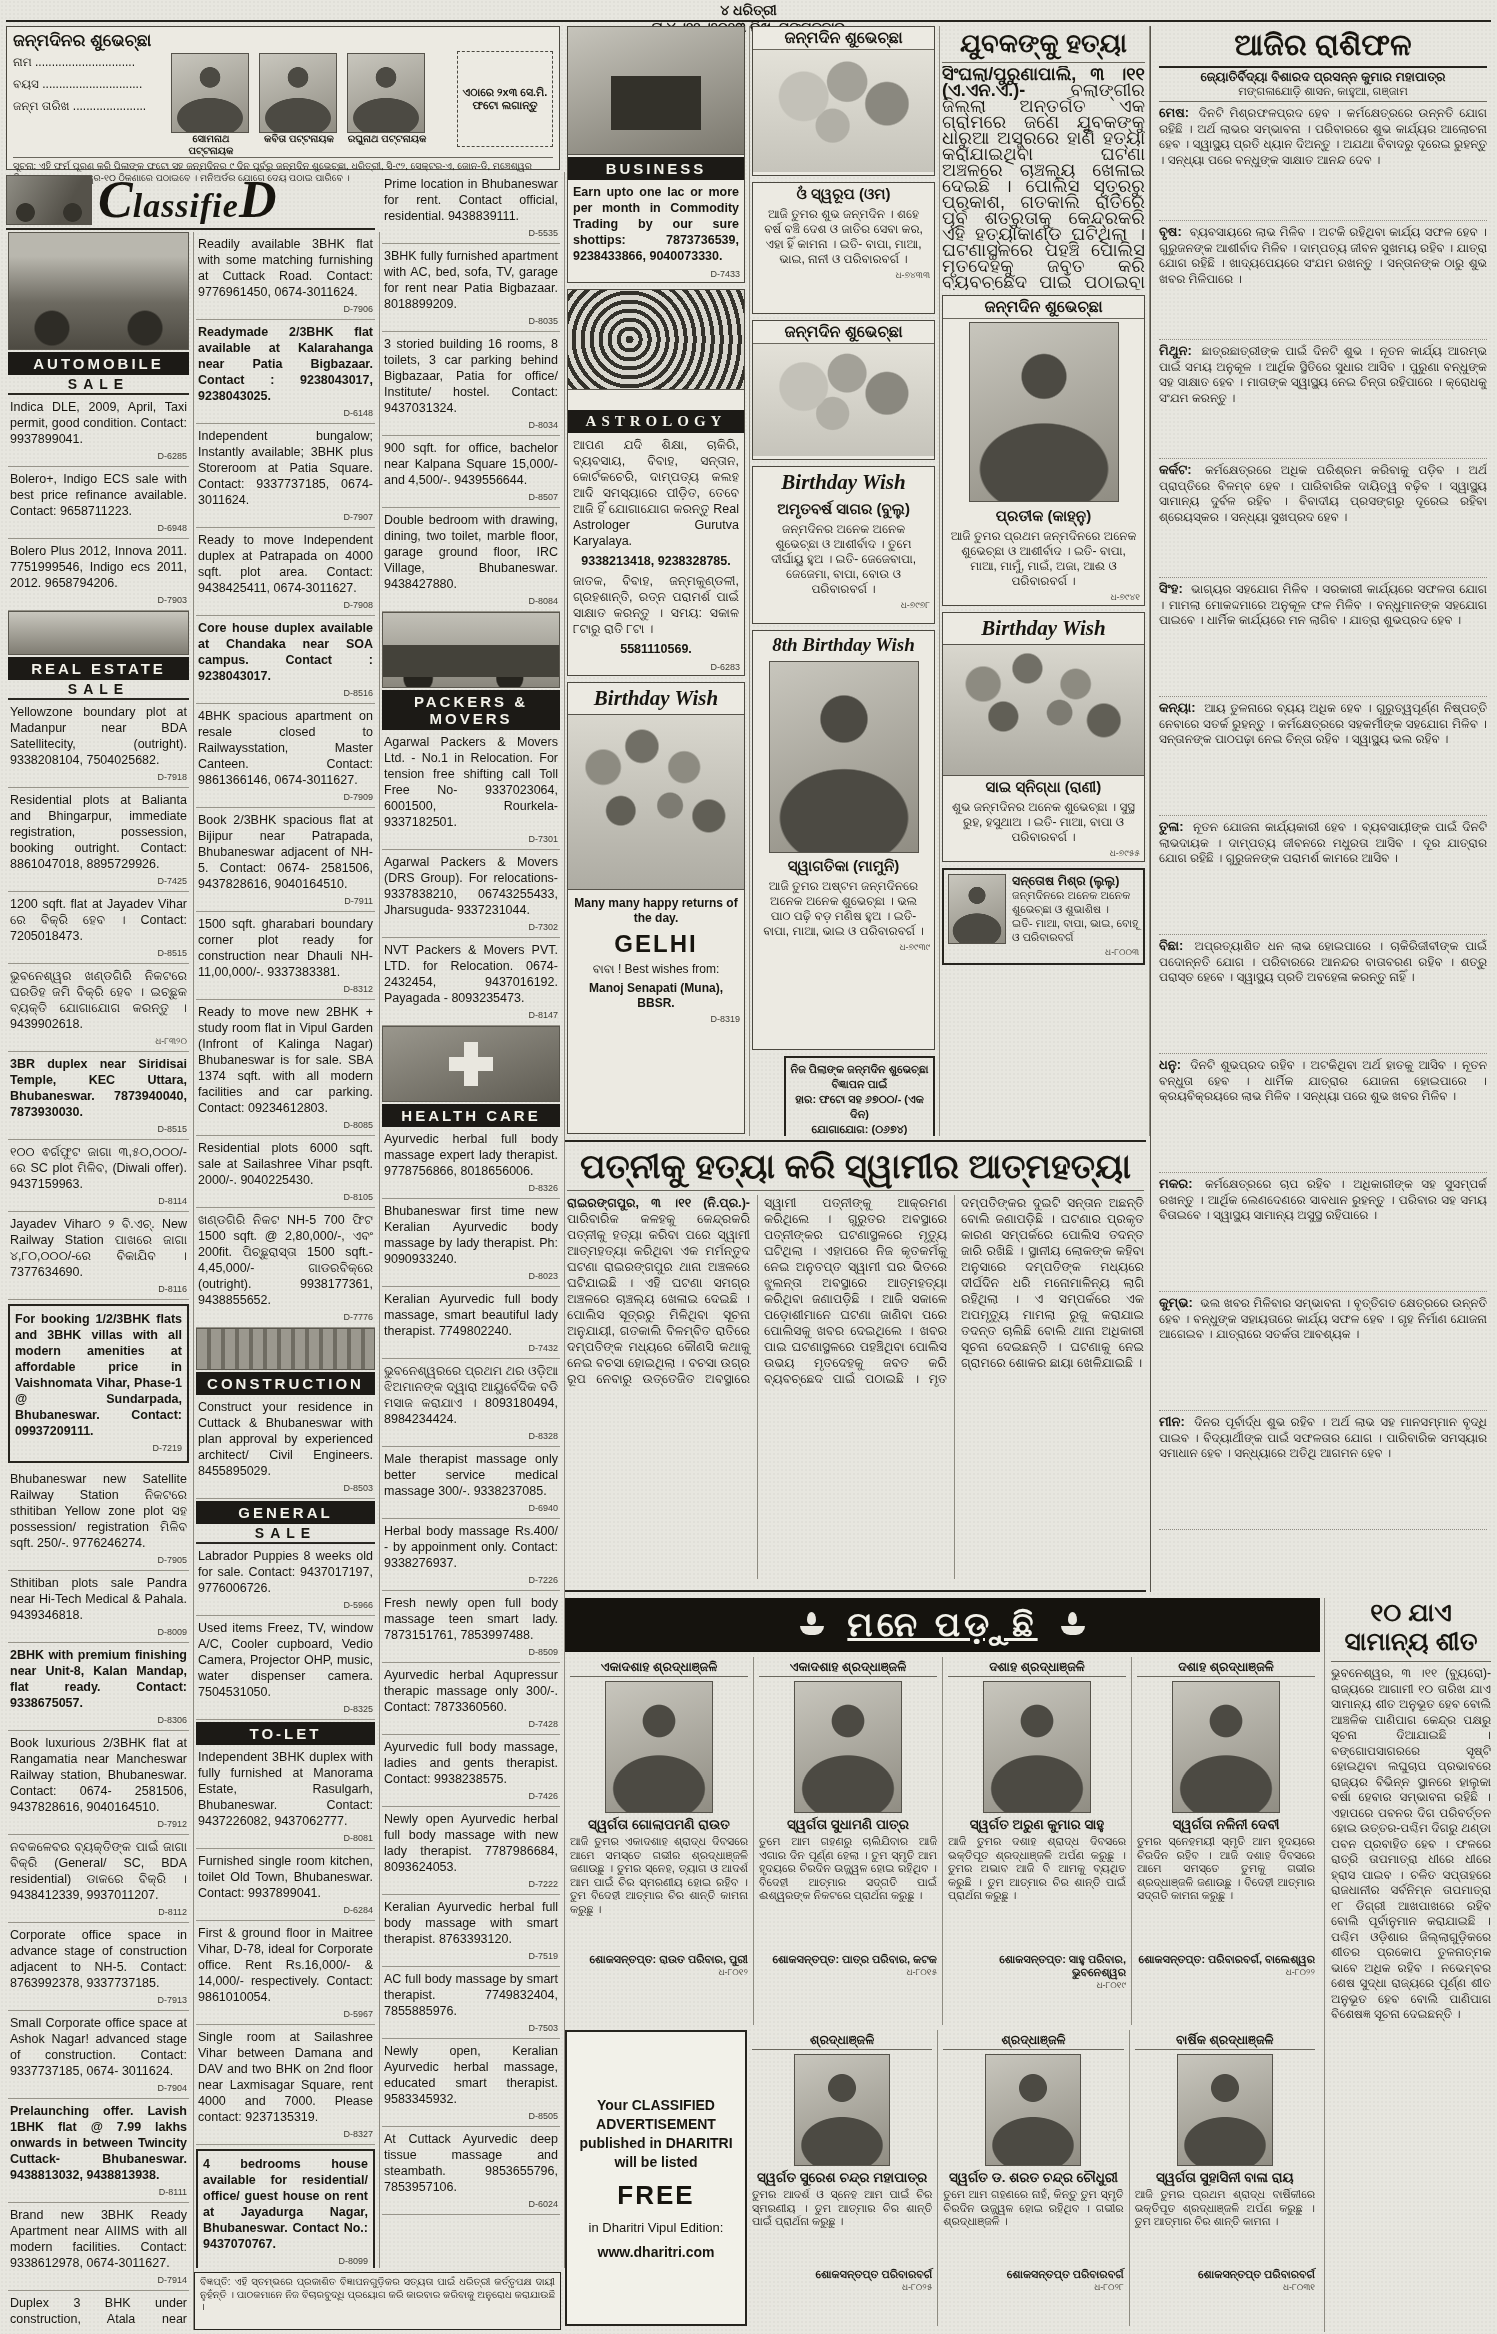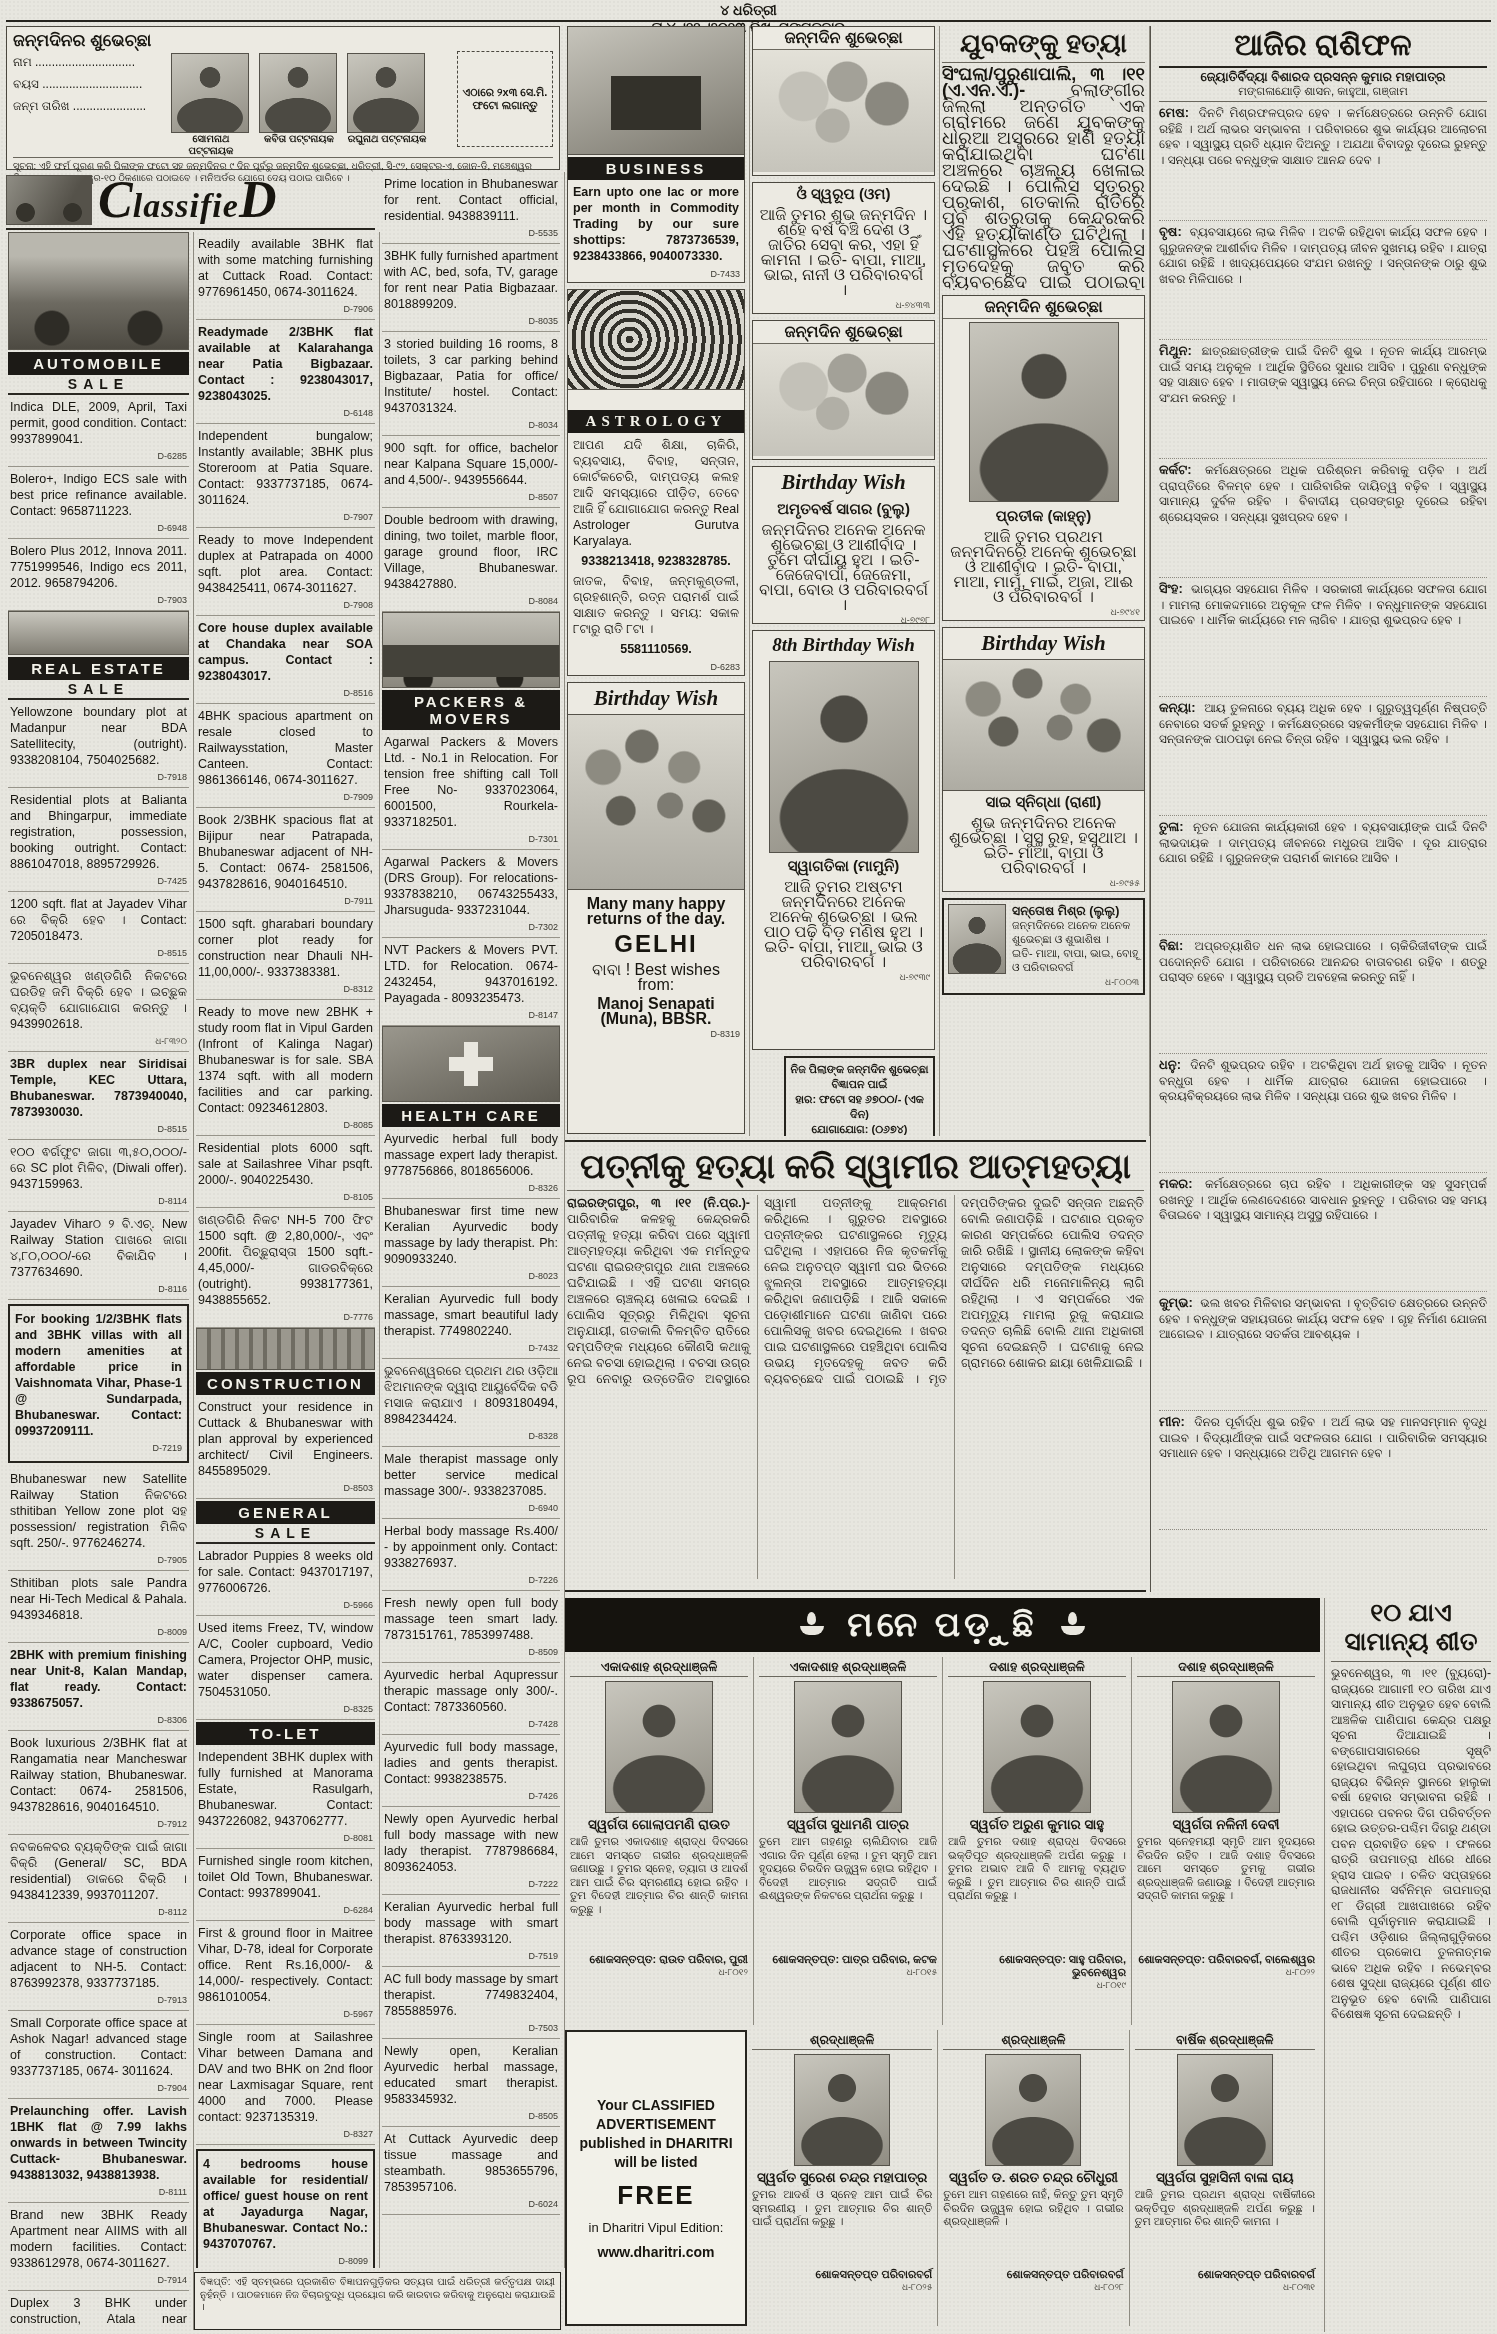--- a/index.html
+++ b/index.html
@@ -83,41 +83,41 @@
 .portrait{background:
  radial-gradient(circle at 50% 30%,#4c4a43 15%,transparent 16%),
  radial-gradient(ellipse 44% 26% at 50% 82%,#4c4a43 97%,transparent 100%),
  linear-gradient(160deg,#c8c6bd,#908d83);border:1px solid #55524a;}
 
 .dblock{border:1px solid #4b483f;margin-bottom:6px;overflow:hidden;background:#eceae2;}
 .dtext{font-size:12.5px;line-height:16px;text-align:justify;padding:4px 5px;}
 .wish-script{font-family:"Liberation Serif",serif;font-style:italic;font-weight:bold;text-align:center;font-size:21px;padding:3px 0;}
 .wish-name{text-align:center;font-weight:bold;font-size:15px;padding:2px 0;}
 .wish-name.en{font-size:24px;letter-spacing:2px;}
-.wish-text{font-size:16px;line-height:15px;text-align:center;padding:2px 6px;}
+.wish-text{font-size:12px;line-height:15px;text-align:center;padding:2px 6px;}
 .bday-label{font-weight:bold;text-align:center;font-size:16px;border-bottom:1px solid #6a675d;padding:2px 0;}
 .rates{border:2px solid #26241e;padding:4px;text-align:center;font-size:11px;line-height:15px;font-weight:bold;margin-left:32px;}
 
 .news-h{font-weight:bold;text-align:center;font-size:26px;line-height:30px;padding:2px 0 4px;border-bottom:1px solid #6a675d;margin-bottom:3px;}
 .news-b{font-size:18px;line-height:16px;text-align:justify;overflow:hidden;}
 .dateline{font-weight:bold;}
 
 #horo{left:1150px;top:26px;width:341px;height:1566px;border-left:1.5px solid #55524a;padding:2px 4px 0 8px;overflow:hidden;}
 #horo h2{text-align:center;font-size:30px;border-bottom:2px solid #26241e;padding-bottom:3px;}
 .horo-sub{text-align:center;font-size:12.5px;font-weight:bold;padding-top:2px;}
 .horo-sub2{text-align:center;font-size:11.5px;border-bottom:1px solid #6a675d;padding-bottom:3px;margin-bottom:3px;}
 .sign{height:116px;overflow:hidden;font-size:12px;line-height:15.5px;text-align:justify;border-bottom:1px dotted #8e8b81;margin-bottom:3px;}
 .sign strong{font-size:13px;margin-right:4px;}
 
 #main-article{left:565px;top:1140px;width:581px;height:452px;border-top:2px solid #26241e;border-bottom:2px solid #26241e;padding:4px 2px;}
 #main-article h1{text-align:center;font-size:34px;line-height:40px;font-weight:bold;border-bottom:1px solid #6a675d;padding-bottom:4px;margin-bottom:4px;}
 #main-article .ma-body{column-count:3;column-gap:14px;column-rule:1px solid #8e8b81;height:384px;overflow:hidden;font-size:12.5px;line-height:16px;text-align:justify;}
 
 #memoriam{left:565px;top:1598px;width:760px;height:734px;border-right:1px solid #8e8b81;padding-right:4px;}
-.mem-banner{height:54px;background:#15130e;color:#f3f2ea;display:flex;align-items:center;justify-content:center;gap:22px;}
+.mem-banner{height:54px;background:#15130e;color:#f3f2ea;display:flex;align-items:center;justify-content:center;gap:22px;text-decoration:underline;}
 .mem-banner h2{font-size:34px;letter-spacing:4px;}
 .lamp{position:relative;width:26px;height:26px;}
 .lamp::before{content:"";position:absolute;left:8px;top:0;width:9px;height:13px;background:#e9e7df;border-radius:50% 50% 50% 50%/62% 62% 38% 38%;}
 .lamp::after{content:"";position:absolute;left:1px;top:14px;width:24px;height:9px;background:#e9e7df;border-radius:0 0 12px 12px;}
 .mem-row{display:flex;margin-top:5px;}
 .mem-cell{flex:1;border-right:1px solid #8e8b81;padding:3px 5px;overflow:hidden;}
 .mem-cell:last-child{border-right:none;}
 .row1 .mem-cell{height:368px;}
 .row2{height:296px;}
 .row2 .mem-cell{height:296px;}

